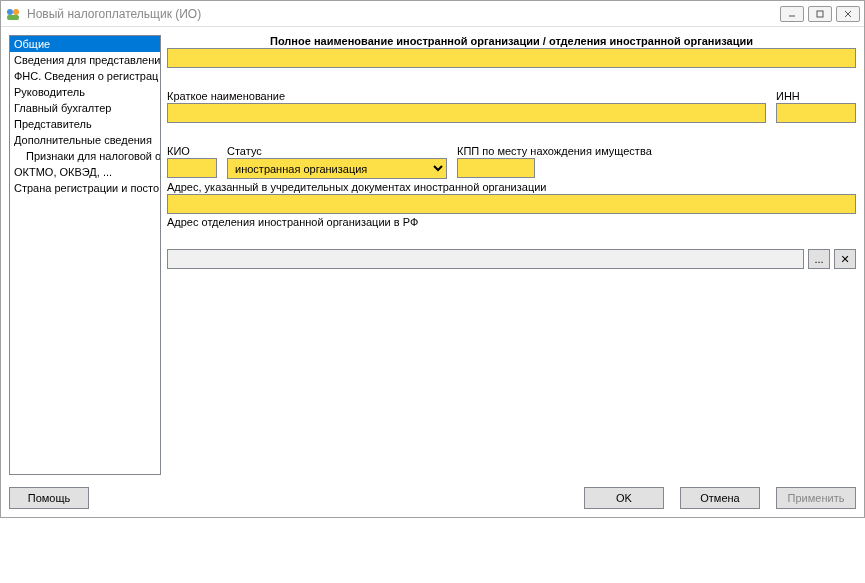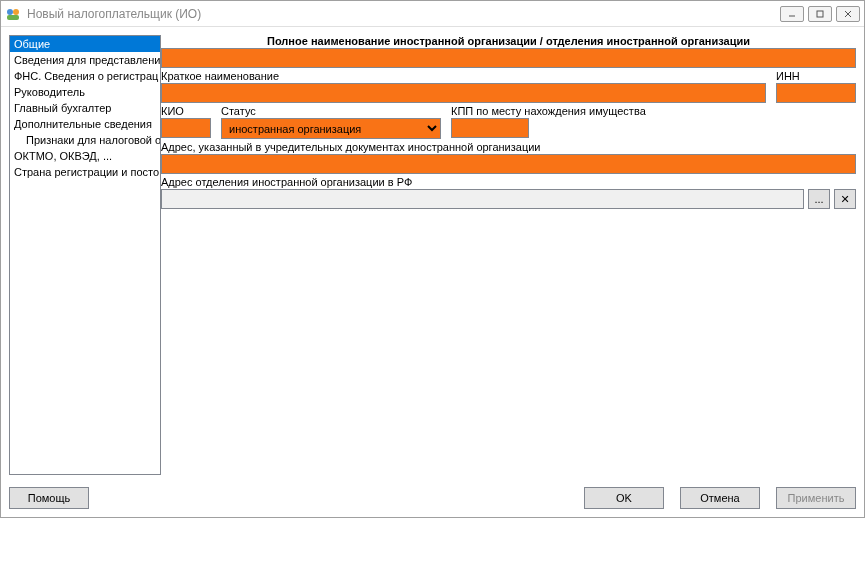--- a/index.html
+++ b/index.html
@@ -18,42 +18,42 @@
 }
 .titlebar .app-icon { width: 16px; height: 16px; margin-right: 6px; }
 .titlebar .title { flex: 1; }
 .winbtns { display: flex; gap: 4px; }
 .winbtn {
   width: 24px; height: 16px; border: 1px solid #999;
   border-radius: 2px; display: flex; align-items: center; justify-content: center;
   font-size: 10px; color: #555; background: #f4f4f4;
 }
 .content {
-  flex: 1; display: flex; padding: 8px; overflow: hidden;
+  flex: 1; display: flex; padding: 8px; gap: 6px; overflow: hidden;
 }
 .sidebar {
   width: 152px; border: 1px solid #828790; background: #fff;
   display: flex; flex-direction: column; overflow: hidden;
 }
 .sidebar-item {
   padding: 1px 4px; white-space: nowrap; overflow: hidden;
   cursor: default; font-size: 11px; line-height: 14px;
 }
 .sidebar-item.selected { background: #0078d7; color: #fff; }
 .sidebar-item.indent { padding-left: 16px; }
 .form {
   flex: 1; display: flex; flex-direction: column; gap: 2px;
   overflow: hidden;
 }
-.form-row { display: flex; gap: 10px; align-items: flex-start; }
+.form-row { display: flex; gap: 10px; align-items: flex-start; margin-top: 20px; }
 .form-group { display: flex; flex-direction: column; gap: 1px; }
 label { font-size: 11px; color: #000; white-space: nowrap; }
 label.bold { font-weight: bold; text-align: center; }
 input[type=text], select {
-  border: 1px solid #828790; background: #f97316;
+  border: 1px solid #828790; background: #fde047;
   height: 20px; font-size: 11px; padding: 0 3px;
   font-family: inherit;
 }
 input[readonly] { background: #f0f0f0; }
 select { height: 21px; }
 .btn-small {
   width: 22px; height: 20px; border: 1px solid #828790;
   background: #e1e1e1; font-size: 11px; display: flex;
   align-items: center; justify-content: center; cursor: pointer;
 }
@@ -103,20 +103,21 @@
     </div>
   </div>
 
   <div class="content">
     <div class="sidebar">
       <div class="sidebar-item selected"><span>Общие</span></div>
       <div class="sidebar-item"><span>Сведения для представлени</span></div>
       <div class="sidebar-item"><span>ФНС. Сведения о регистрац</span></div>
       <div class="sidebar-item"><span>Руководитель</span></div>
       <div class="sidebar-item"><span>Главный бухгалтер</span></div>
+      <div class="sidebar-item"><span>Представитель</span></div>
       <div class="sidebar-item"><span>Дополнительные сведения</span></div>
       <div class="sidebar-item indent"><span>Признаки для налоговой о</span></div>
       <div class="sidebar-item"><span>ОКТМО, ОКВЭД, ...</span></div>
       <div class="sidebar-item"><span>Страна регистрации и посто</span></div>
     </div>
 
     <div class="form">
       <div class="form-group" style="width:100%">
         <label class="bold">Полное наименование иностранной организации / отделения иностранной организации</label>
         <input type="text" style="width: 100%;" value="">

